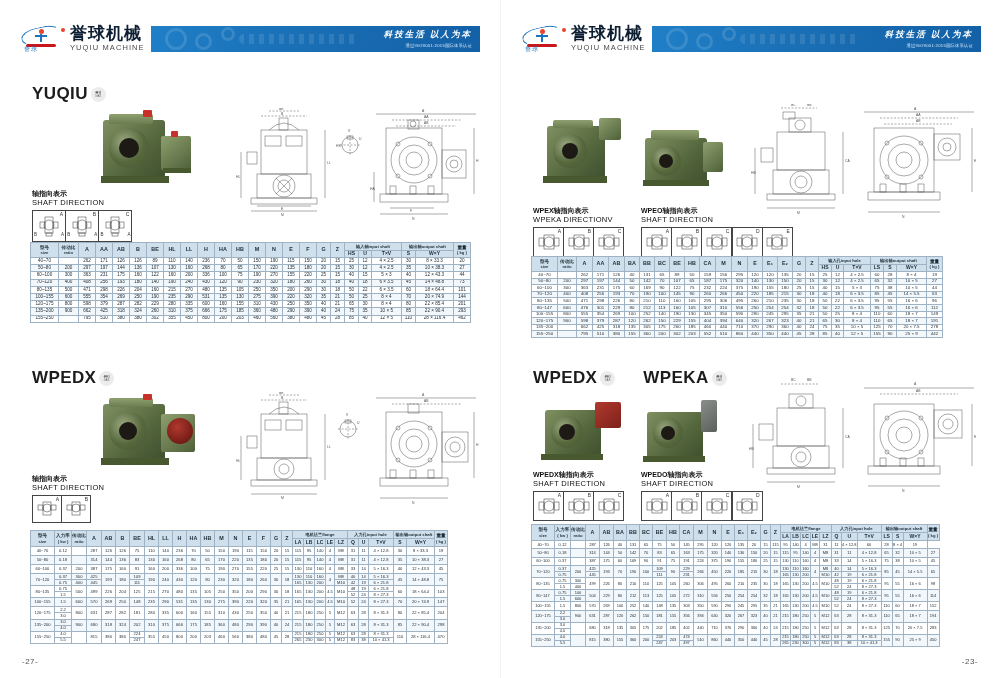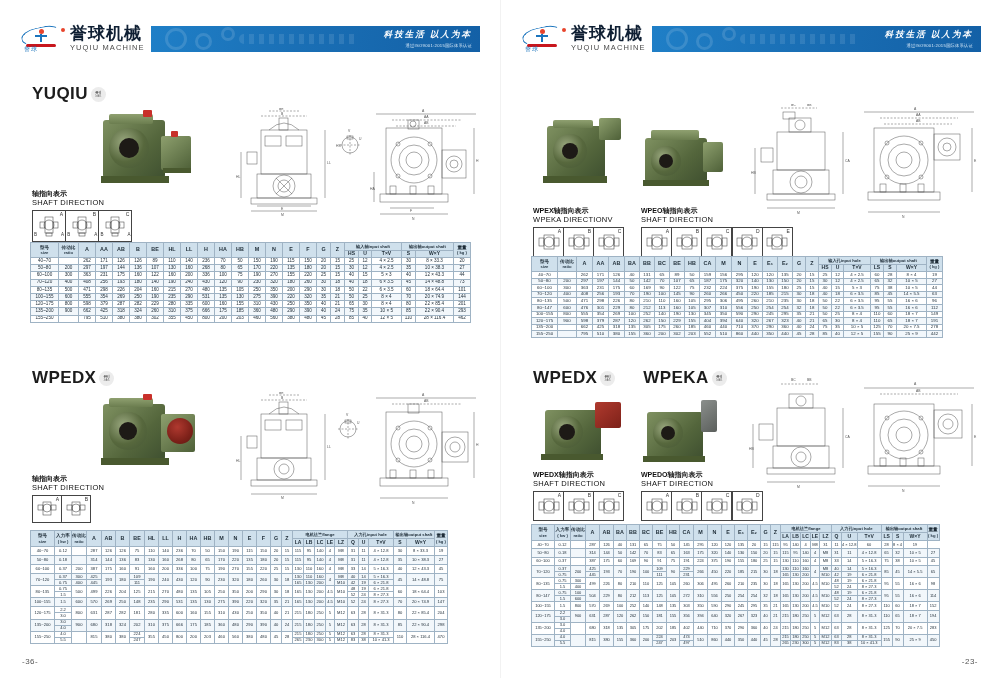--- a/index.html
+++ b/index.html
@@ -1344,21 +1344,21 @@
                 </div>
               </td>
               <td style="height: 9px; font-size: 4.1px;">110</td>
               <td style="height: 9px; font-size: 4.1px;">28 × 116.4</td>
               <td style="height: 9px; font-size: 4.1px;">470</td>
             </tr>
           </tbody>
         </table>
     </div>
 
-    <div class="pgnum l">-36-</div>
+    <div class="pgnum l">-27-</div>
   </div>
 
   <div class="page right">
 
     <div class="header">
       <div class="logo-mark">
         <div class="swoosh"></div>
         <div class="fig">
             <div class="head"></div>
             <div class="arms"></div>

